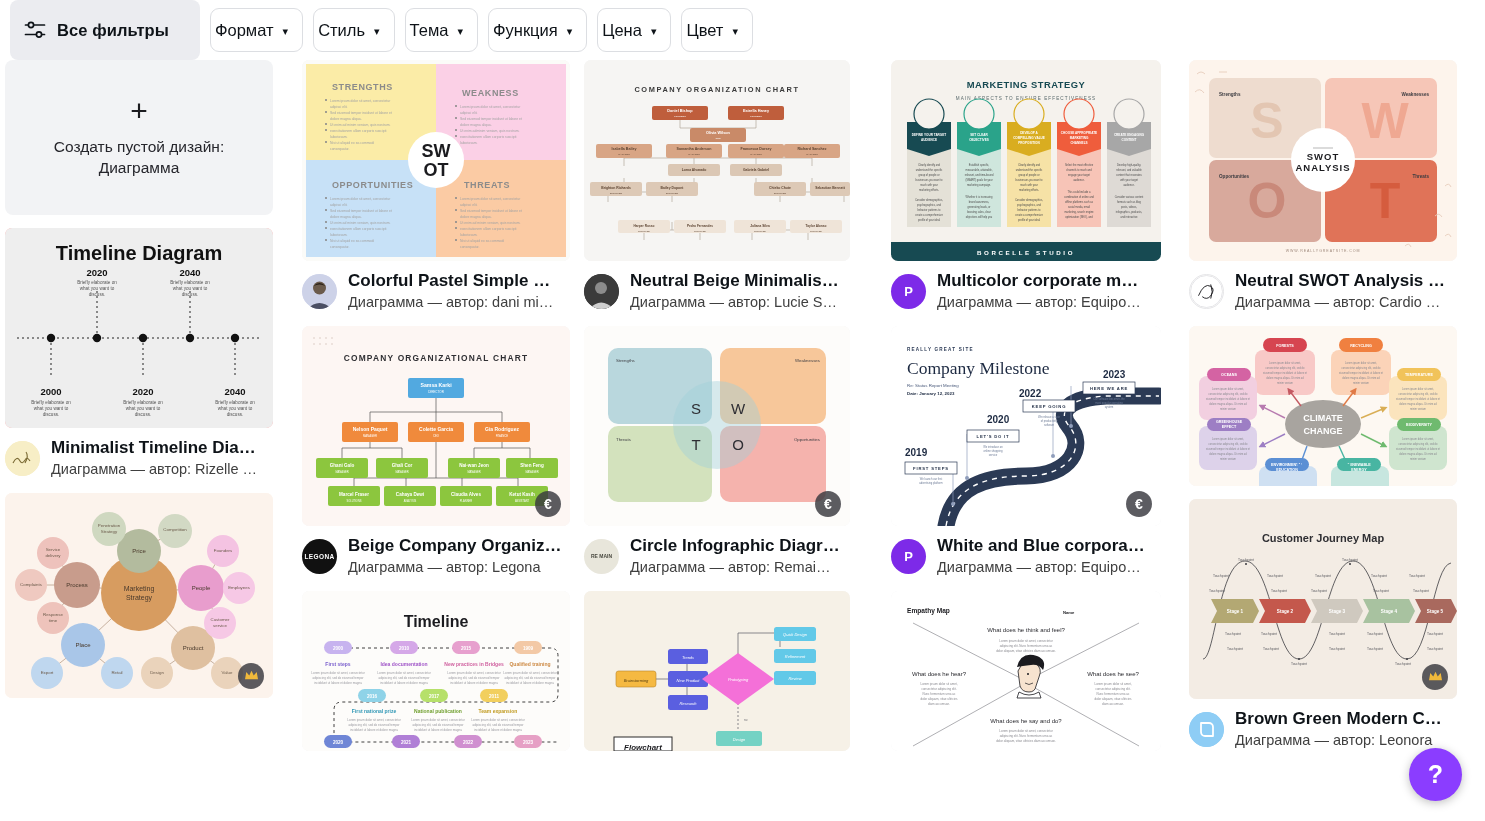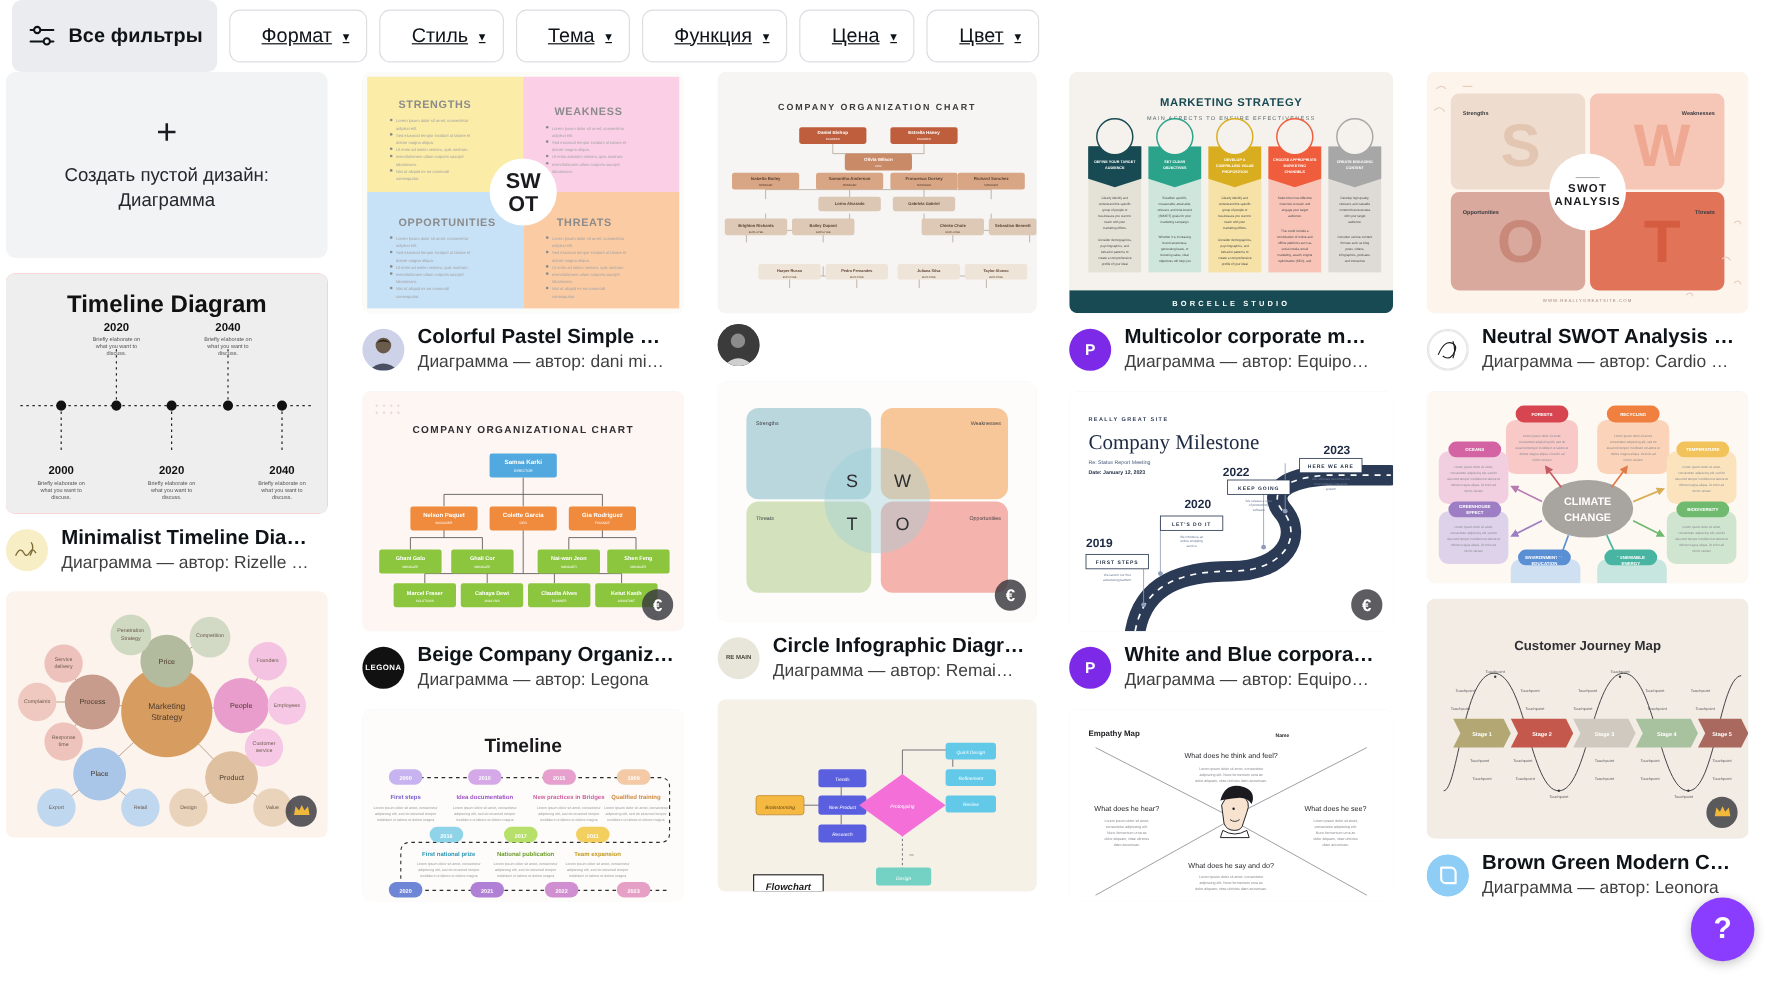--- a/index.html
+++ b/index.html
@@ -15,49 +15,49 @@
   
   .filter-bar {
     position: absolute; top: 0; left: 0;
     width: 1485px; height: 60px;
     display: flex; align-items: center;
     padding-left: 10px; gap: 10px;
     background: #fff; z-index: 30;
   }
   .all-filters {
     display: flex; align-items: center; gap: 11px;
-    height: 60px; padding: 0 12px 0 14px;
+    height: 60px; padding: 0 31px 0 14px;
     background: #ebecf0; border: none; border-radius: 8px;
     cursor: pointer;
   }
   .all-filters .label {
     font-size: 16.5px; font-weight: 700; color: #0e1318; letter-spacing: .1px;
   }
   .sliders-icon { width: 22px; height: 20px; display: block; }
   .chip {
     display: flex; align-items: center; gap: 9px;
-    height: 44px; padding: 0 14px 0 26px;
+    height: 44px; padding: 0 14px 0 4px;
     background: #fff; border: 1px solid #dcdee2; border-radius: 9px;
-    font-size: 16.5px; color: #0e1318; cursor: pointer; white-space: nowrap; text-decoration: underline;
+    font-size: 16.5px; color: #0e1318; cursor: pointer; white-space: nowrap;
   }
   .chip .cv { font-size: 11px; line-height: 1; transform: translateY(1px); color:#0e1318;}
 
   
   .grid {
     position: absolute; top: 60px; left: 0;
     width: 1485px; height: 761px;
     padding: 0 10px;
   }
   .col {
     position: absolute; top: 0;
     width: 268px;
   }
   .col-0 { left: 5px; }
   .col-1 { left: 302px; width: 268px; }
-  .col-2 { left: 598px; width: 266px; }
+  .col-2 { left: 584px; width: 266px; }
   .col-3 { left: 891px; width: 270px; }
   .col-4 { left: 1189px; width: 268px; }
 
   .card { margin-bottom: 13px; }
   .thumb {
     position: relative; width: 100%;
     border-radius: 7px; overflow: hidden;
     background: #f4f4f5; cursor: pointer;
   }
   .meta { display: flex; align-items: center; gap: 11px; margin-top: 9px; padding-right: 4px; }
@@ -627,20 +627,24 @@
           </g>
         </svg>
       </div>
       <div class="meta">
         <div class="avatar" style="background:#3c3c3c;">
           <svg viewBox="0 0 35 35" width="35" height="35">
             <circle cx="17.5" cy="17.5" r="17.5" fill="#3b3b3b"></circle>
             <circle cx="17" cy="14" r="6" fill="#8c8c8c"></circle>
             <path d="M5 35 q12 -13 25 0 z" fill="#cfcfcf"></path>
           </svg>
+        </div>
+        <div class="meta-text">
+          <div class="m-title">Neutral Beige Minimalis…</div>
+          <div class="m-sub">Диаграмма — автор: Lucie S…</div>
         </div>
       </div>
     </div>
 
     <div class="card">
       <div class="thumb" style="height:200px;">
         <svg class="art" viewBox="0 0 266 200">
           <rect width="266" height="200" fill="#fdfcfa"></rect>
           <rect x="24" y="22" width="104" height="76" rx="10" fill="#b9d7dd"></rect>
           <rect x="136" y="22" width="106" height="76" rx="10" fill="#f7c79a"></rect>

